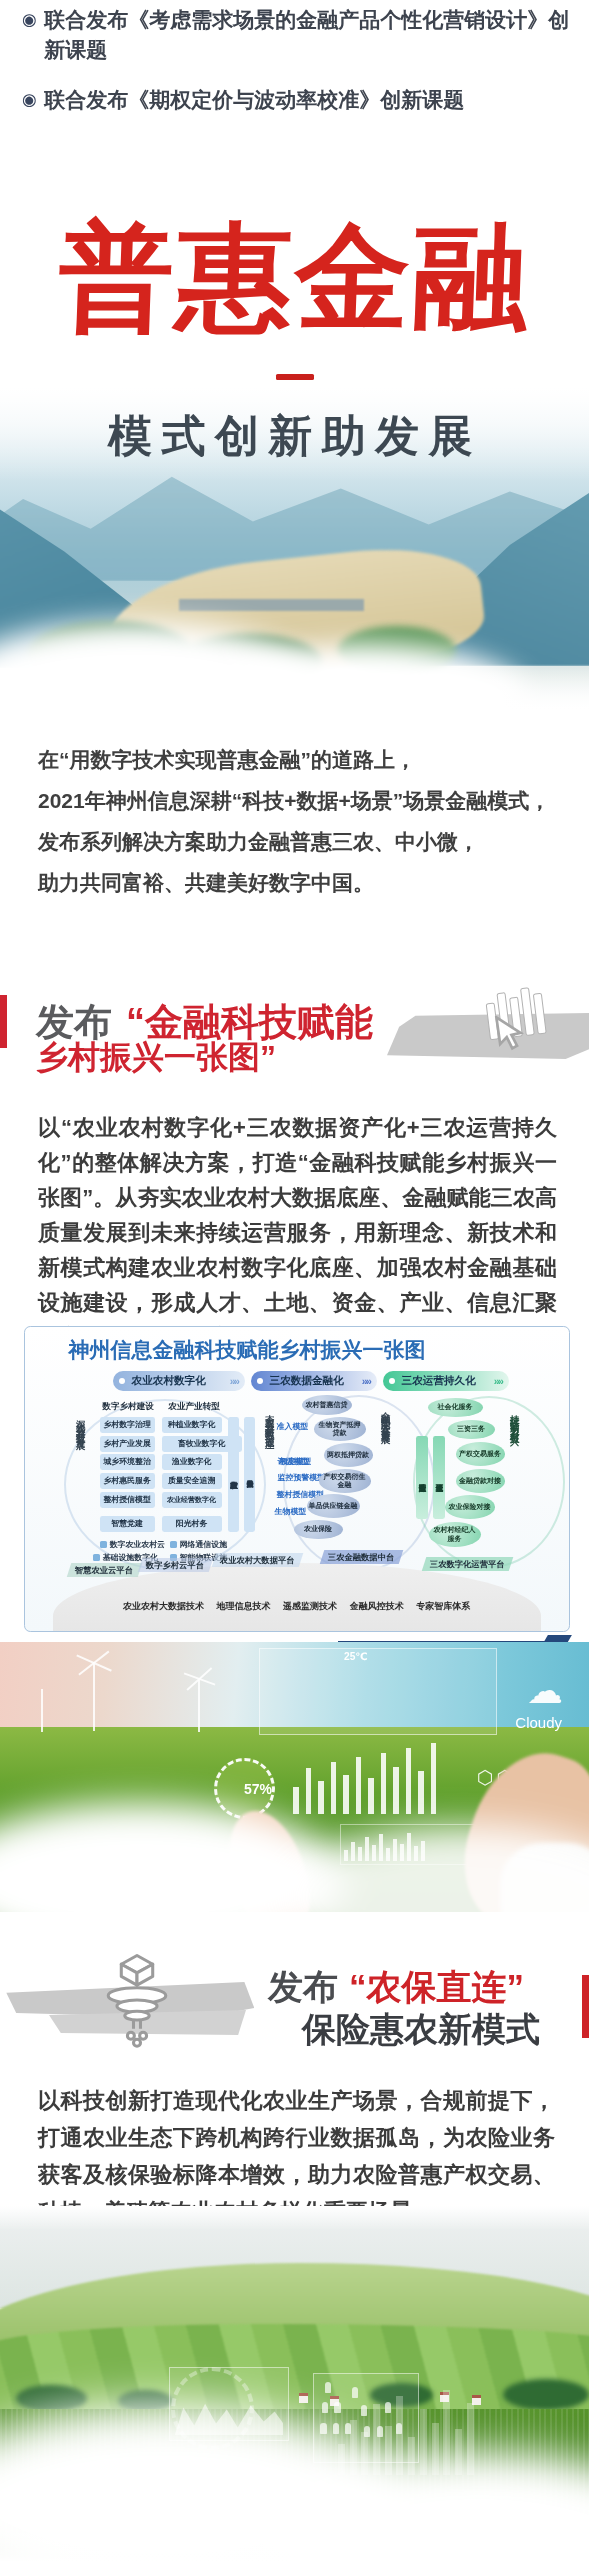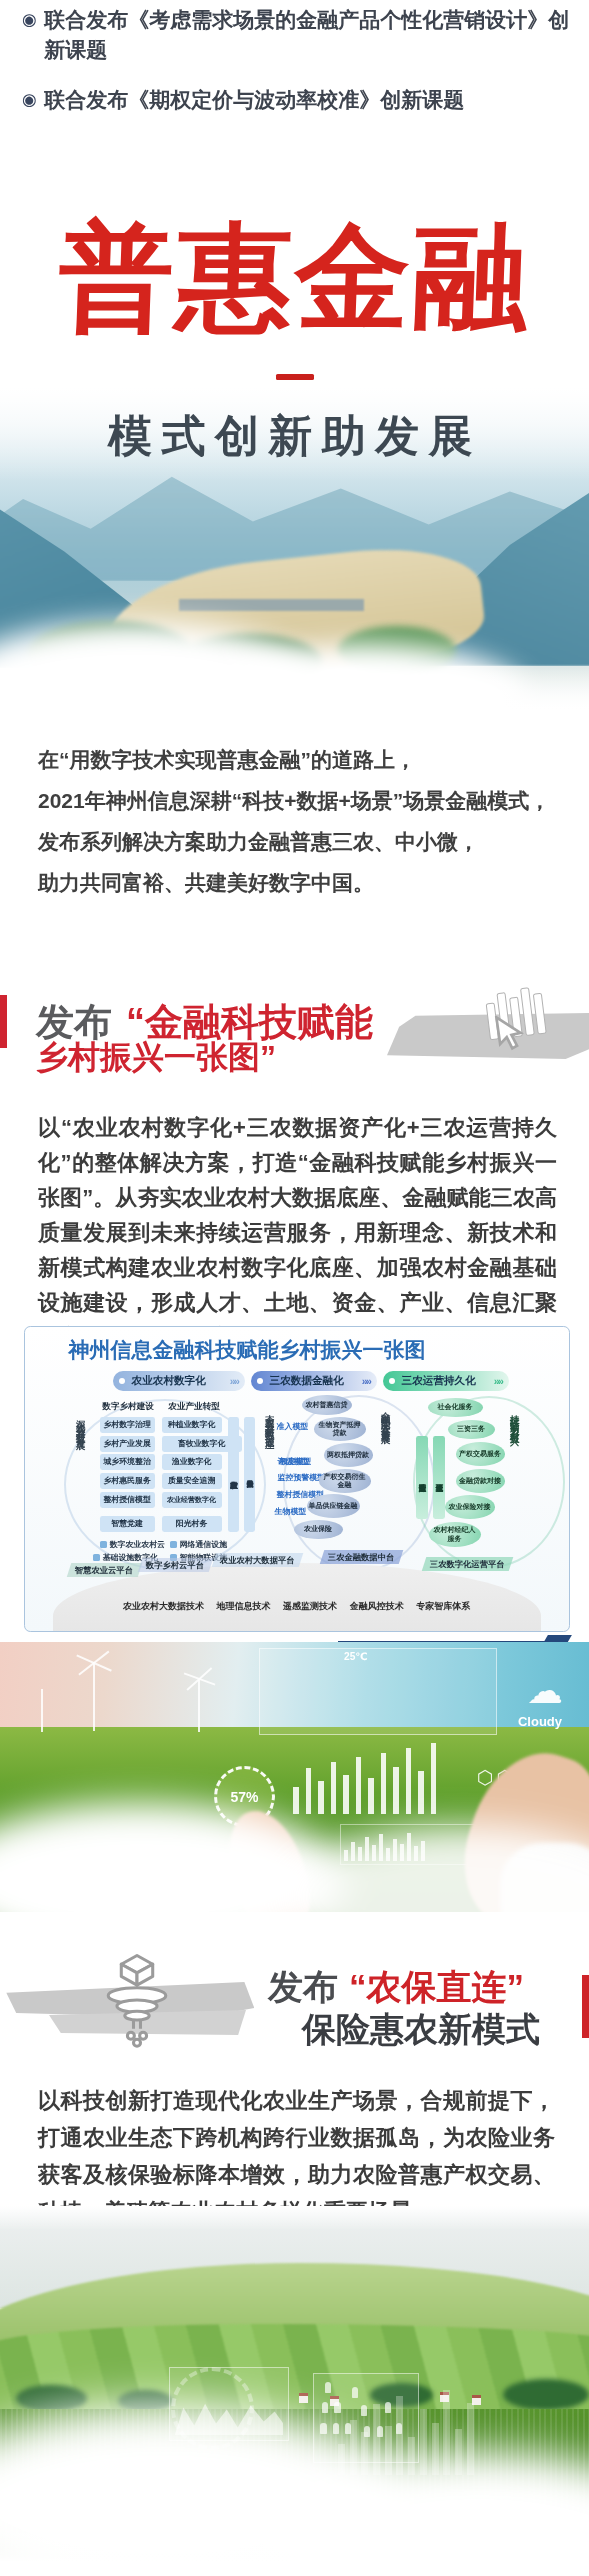--- a/index.html
+++ b/index.html
@@ -95,23 +95,23 @@
   .photo2{position:absolute;top:1642px;left:0;width:590px;height:270px;overflow:hidden;}
   .p2-sky{position:absolute;left:0;top:0;width:100%;height:106px;
       background:linear-gradient(95deg,#f2cfc4,#ecd8cc 18%,#e2eef0 40%,#a8dbe6 62%,#7cc8da 85%,#66bcd2);}
   .p2-field{position:absolute;left:0;top:85px;width:100%;bottom:0;
       background:linear-gradient(180deg,#8cb944,#63a22e 35%,#4c8f24 70%,#3f7f1e);}
   .turb{position:absolute;background:rgba(255,255,255,.85);}
   .p2-panel{position:absolute;left:259px;top:6.3px;width:236px;height:85px;border:0.8px solid rgba(255,255,255,.55);
       background:rgba(255,255,255,.10);}
   .p2-temp{position:absolute;left:344px;top:9.4px;font-size:10.2px;color:#fff;font-weight:700;}
   .p2-cloud{position:absolute;right:27px;top:31px;color:rgba(255,255,255,.95);font-size:36px;line-height:1;}
-  .p2-cloudy{position:absolute;right:28px;top:72px;color:#fff;font-size:13px;font-weight:700;}
-  .p2-gauge{position:absolute;left:214px;top:124px;width:55px;height:55px;border:3.9px dashed rgba(255,255,255,.95);
-      border-radius:50%;display:flex;align-items:center;justify-content:center;
+  .p2-cloudy{position:absolute;right:28px;top:72px;color:#fff;font-size:15px;font-weight:400;}
+  .p2-gauge{position:absolute;left:214px;top:116px;width:55px;height:55px;border:3.9px dashed rgba(255,255,255,.95);
+      border-radius:50%;display:flex;align-items:center;justify-content:flex-end;
       color:#fff;font-size:14px;font-weight:800;background:rgba(180,210,90,.25);}
   .p2-bars{position:absolute;left:293px;top:93px;width:197px;height:79px;display:flex;align-items:flex-end;gap:7px;}
   .p2-bars i{display:block;width:5.5px;background:rgba(255,255,255,.88);}
   .p2-mini{position:absolute;left:340px;top:182px;width:145px;height:41px;border:0.8px solid rgba(255,255,255,.45);
       display:flex;align-items:flex-end;gap:3.1px;padding:3.1px;box-sizing:border-box;}
   .p2-mini i{display:block;width:3.9px;background:rgba(255,255,255,.8);}
   .p2-hex{position:absolute;left:477px;top:124px;color:rgba(255,255,255,.9);font-size:19px;letter-spacing:3.1px;}
   .p2-handL{position:absolute;left:233px;top:167px;width:72px;height:130px;background:linear-gradient(#eec6a8,#dfb090);
       border-radius:45% 55% 40% 50%;transform:rotate(-14deg);filter:blur(1.6px);}
   .p2-armR{position:absolute;left:470px;top:109px;width:122px;height:177px;background:#e8c2a4;

